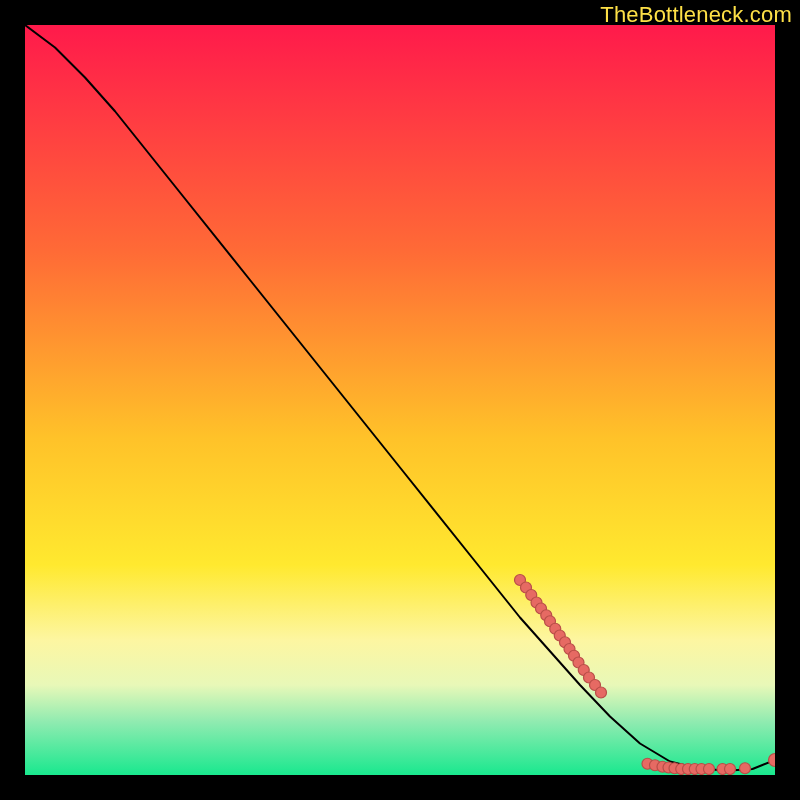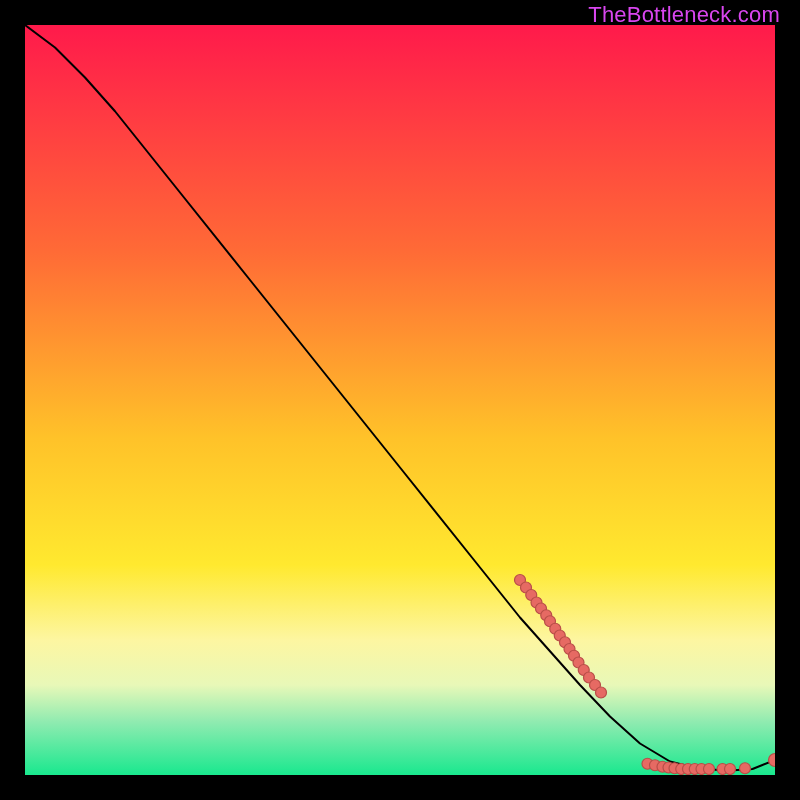--- a/index.html
+++ b/index.html
@@ -10,22 +10,22 @@
   }
   .stage {
     position: relative;
     width: 800px;
     height: 800px;
     background: #000;
   }
   .watermark {
     position: absolute;
     top: 2px;
-    right: 20px;
-    color: #d946ef;
+    right: 8px;
+    color: #fde047;
     font-size: 22px;
     font-weight: 500;
     letter-spacing: 0.2px;
     z-index: 10;
   }
   .plot {
     position: absolute;
     left: 25px;
     top: 25px;
     width: 750px;

